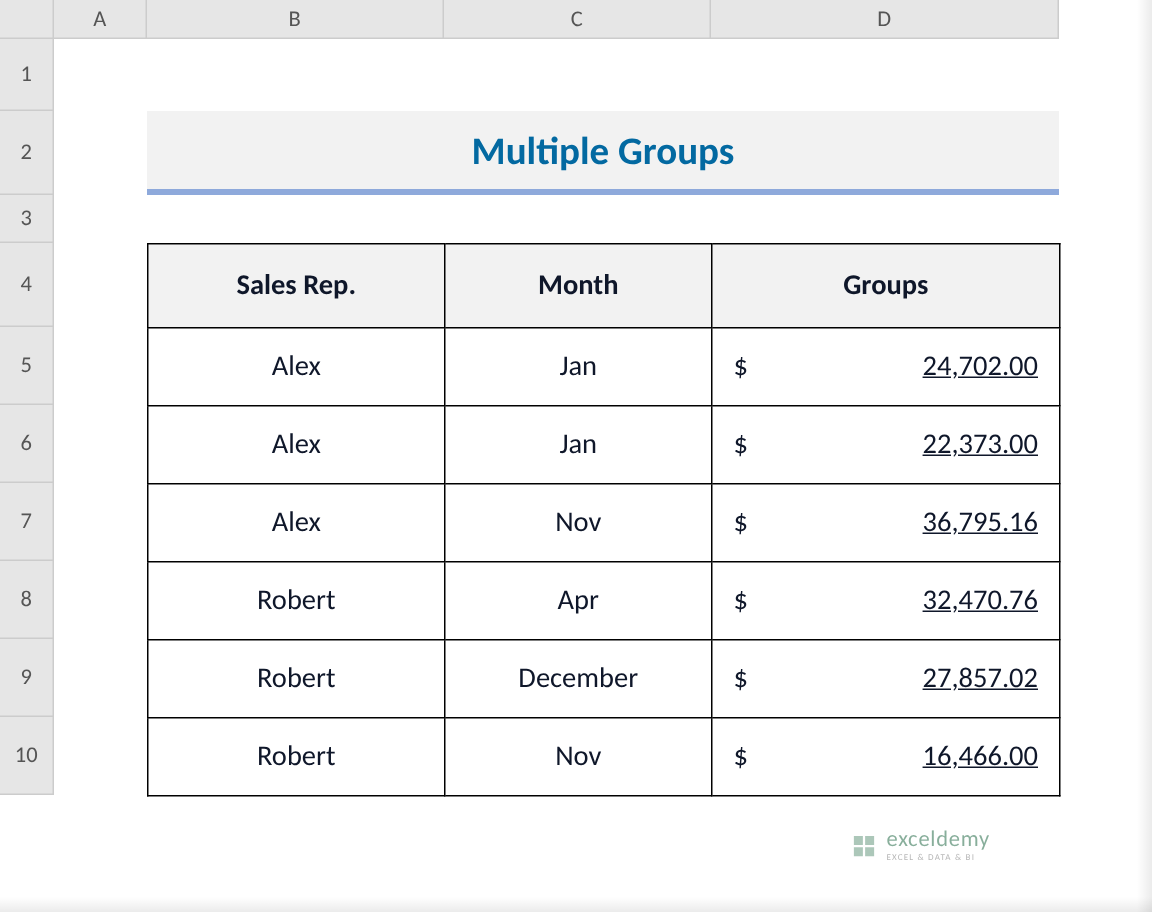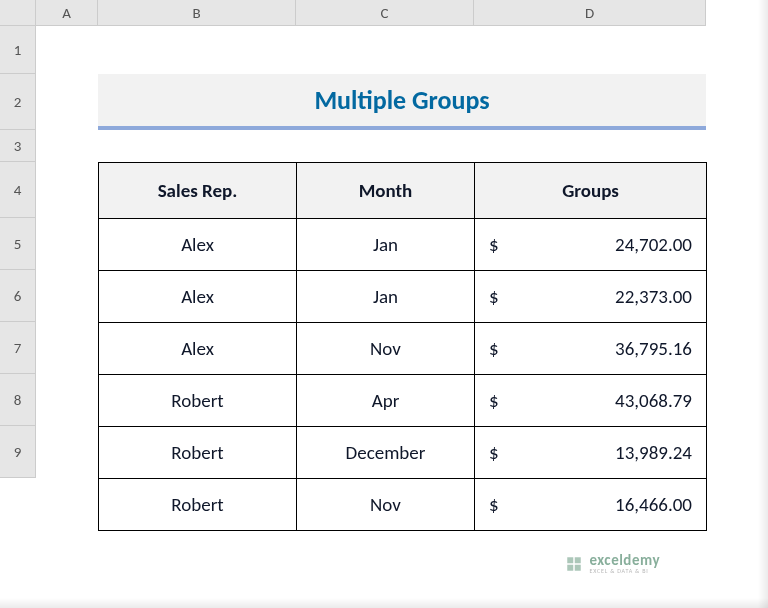--- a/index.html
+++ b/index.html
@@ -110,42 +110,42 @@
   .data-table td.money {
     padding: 0 14px 0 14px;
   }
   .money-wrap {
     display: flex;
     justify-content: space-between;
     align-items: center;
     width: 100%;
   }
   .dollar { font-size: 19px; }
-  .amount { font-size: 19px; }
+  .amount { font-size: 19px; text-decoration: underline; }
 
   .watermark {
     position: absolute;
     bottom: 34px;
     right: 108px;
     display: flex;
     align-items: center;
     gap: 6px;
     opacity: 0.6;
   }
   .wm-icon {
     width: 18px; height: 18px;
   }
   .wm-text {
     display: flex;
     flex-direction: column;
     line-height: 1;
   }
   .wm-main {
     font-size: 15px;
-    font-weight: 700;
+    font-weight: 400;
     color: #3a7a5a;
     letter-spacing: 0.5px;
   }
   .wm-sub {
     font-size: 6px;
     color: #888;
     letter-spacing: 0.8px;
   }
   .shadow-edge {
     position: absolute;
@@ -177,20 +177,21 @@
   <div class="row-headers">
     <div class="row-h r1">1</div>
     <div class="row-h r2">2</div>
     <div class="row-h r3">3</div>
     <div class="row-h rH">4</div>
     <div class="row-h rD">5</div>
     <div class="row-h rD">6</div>
     <div class="row-h rD">7</div>
     <div class="row-h rD">8</div>
     <div class="row-h rD">9</div>
+    <div class="row-h rD">10</div>
   </div>
 
   <div class="grid-area">
 
     <div class="title-box">Multiple Groups</div>
 
     <table class="data-table">
       <tbody>
           <tr>
         <th class="cB">Sales Rep.</th>
@@ -226,31 +227,31 @@
                 <span class="amount">36,795.16</span>
               </div>
             </td>
       </tr>
       <tr>
         <td class="cB center">Robert</td>
         <td class="cC center">Apr</td>
         <td class="cD money">
               <div class="money-wrap">
                 <span class="dollar">$</span>
-                <span class="amount">43,068.79</span>
+                <span class="amount">32,470.76</span>
               </div>
             </td>
       </tr>
       <tr>
         <td class="cB center">Robert</td>
         <td class="cC center">December</td>
         <td class="cD money">
               <div class="money-wrap">
                 <span class="dollar">$</span>
-                <span class="amount">13,989.24</span>
+                <span class="amount">27,857.02</span>
               </div>
             </td>
       </tr>
       <tr>
         <td class="cB center">Robert</td>
         <td class="cC center">Nov</td>
         <td class="cD money">
               <div class="money-wrap">
                 <span class="dollar">$</span>
                 <span class="amount">16,466.00</span>

